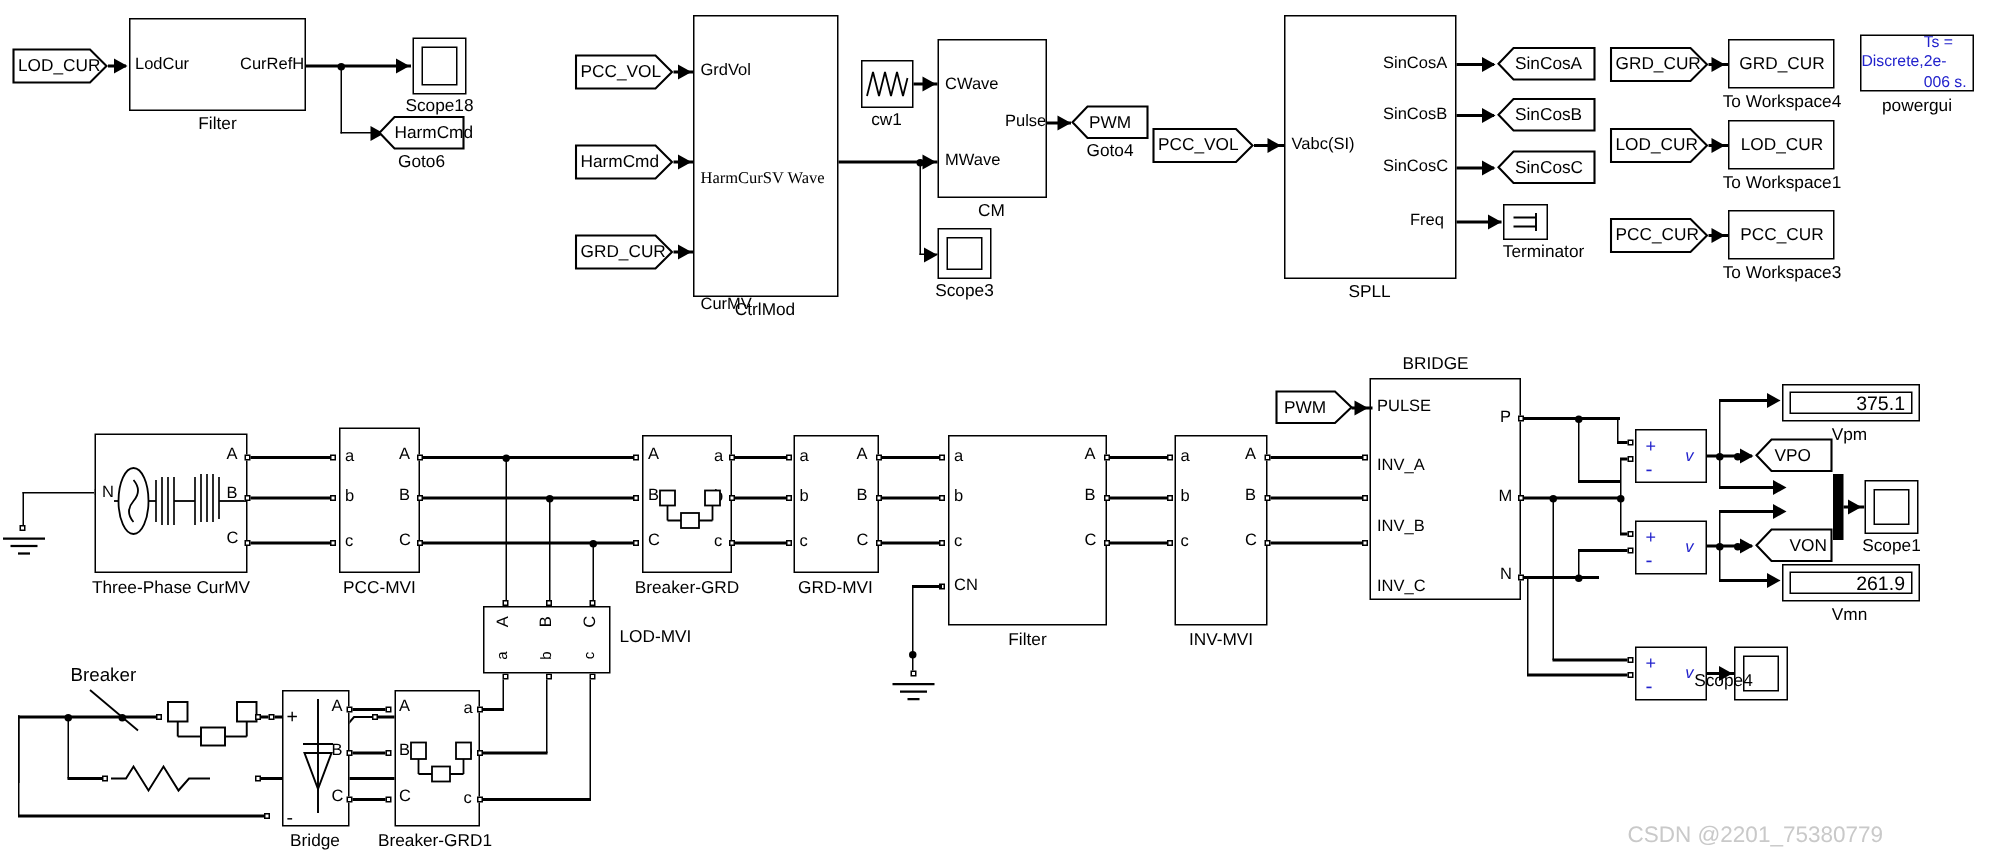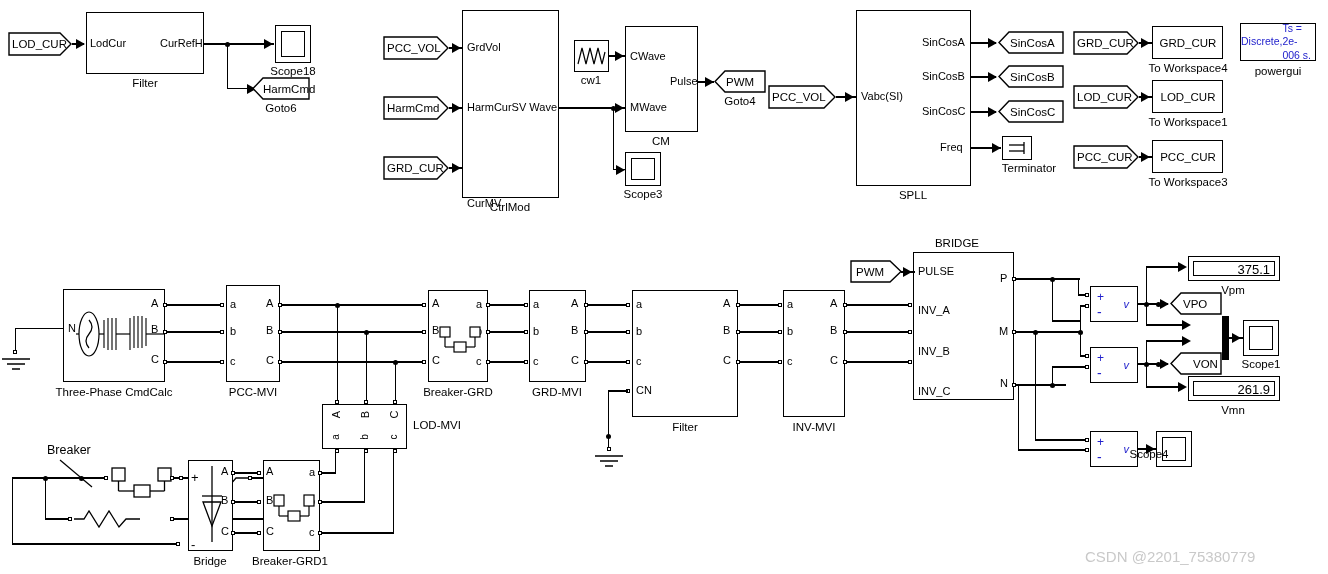--- a/index.html
+++ b/index.html
@@ -93,21 +93,21 @@
     <svg width="66" height="24" style="position:absolute;left:0;top:0;">
         <polygon points="1,1 54,1 65,12 54,23 1,23" fill="#fff" stroke="#000" stroke-width="1.4"></polygon>
       </svg>
     <span>GRD_CUR</span>
   </div>
   <div class="wire wh" style="left:449px;top:167.3px;width:14px;"></div>
   <div class="arrow" style="left:452px;top:163px;"></div>
 
   <div class="blk" style="left:462px;top:10px;width:97px;height:188px;"></div>
   <div class="port" style="left:467px;top:42px;">GrdVol</div>
-  <div class="port" style="left:467px;top:102px;">HarmCurSV Wave</div>
+  <div class="port" style="left:467px;top:114px;font-family:Liberation Serif, serif;">HarmCurSV Wave</div>
   <div class="port" style="left:467px;top:162px;margin-top:36px;">CurMV</div>
   <div class="lbl c" style="left:510px;top:202px;">CtrlMod</div>
 
   <div class="blk" style="left:574px;top:40px;width:35px;height:32px;"></div>
   <svg width="31" height="28" style="position:absolute;left:576px;top:42px;">
     <polyline points="2,22 6,6 10,22 14,6 18,22 22,6 26,22 29,10" fill="none" stroke="#000" stroke-width="1.2"></polyline>
   </svg>
   <div class="lbl c" style="left:591px;top:75px;">cw1</div>
   <div class="wire wh" style="left:609px;top:55.3px;width:17px;"></div>
   <div class="arrow" style="left:615px;top:51px;"></div>
@@ -255,21 +255,21 @@
     <path d="M15 14 q6 7 0 14 q-6 7 0 14" fill="none" stroke="#000" stroke-width="1.2"></path>
     <line x1="2" y1="28" x2="5" y2="28" stroke="#000" stroke-width="1.2"></line>
     <path d="M30 28 v-14 M34 28 v-16 M38 28 v-16 M42 28 v-16" stroke="#000" stroke-width="1.1" fill="none"></path>
     <path d="M30 28 v14 M34 28 v16 M38 28 v16 M42 28 v16" stroke="#000" stroke-width="1.1" fill="none"></path>
     <path d="M56 28 v-16 M60 28 v-18 M64 28 v-18 M68 28 v-18 M72 28 v-16" stroke="#000" stroke-width="1.1" fill="none"></path>
     <path d="M56 28 v16 M60 28 v14 M64 28 v14 M68 28 v14 M72 28 v12" stroke="#000" stroke-width="1.1" fill="none"></path>
     <line x1="25" y1="28" x2="30" y2="28" stroke="#000" stroke-width="1.2"></line>
     <line x1="42" y1="28" x2="56" y2="28" stroke="#000" stroke-width="1.2"></line>
     <line x1="72" y1="28" x2="90" y2="28" stroke="#000" stroke-width="1.2"></line>
   </svg>
-  <div class="lbl c" style="left:114px;top:387px;">Three-Phase CmdCalc</div>
+  <div class="lbl c" style="left:114px;top:387px;">Three-Phase CurMV</div>
 
   <div class="pp" style="left:163px;top:303px;"></div>
   <div class="pp" style="left:163px;top:330px;"></div>
   <div class="pp" style="left:163px;top:360px;"></div>
   <div class="wire wh" style="left:167px;top:304.3px;width:55px;"></div>
   <div class="wire wh" style="left:167px;top:331.3px;width:55px;"></div>
   <div class="wire wh" style="left:167px;top:361.3px;width:55px;"></div>
   <div class="pp" style="left:220px;top:303px;"></div>
   <div class="pp" style="left:220px;top:330px;"></div>
   <div class="pp" style="left:220px;top:360px;"></div>

